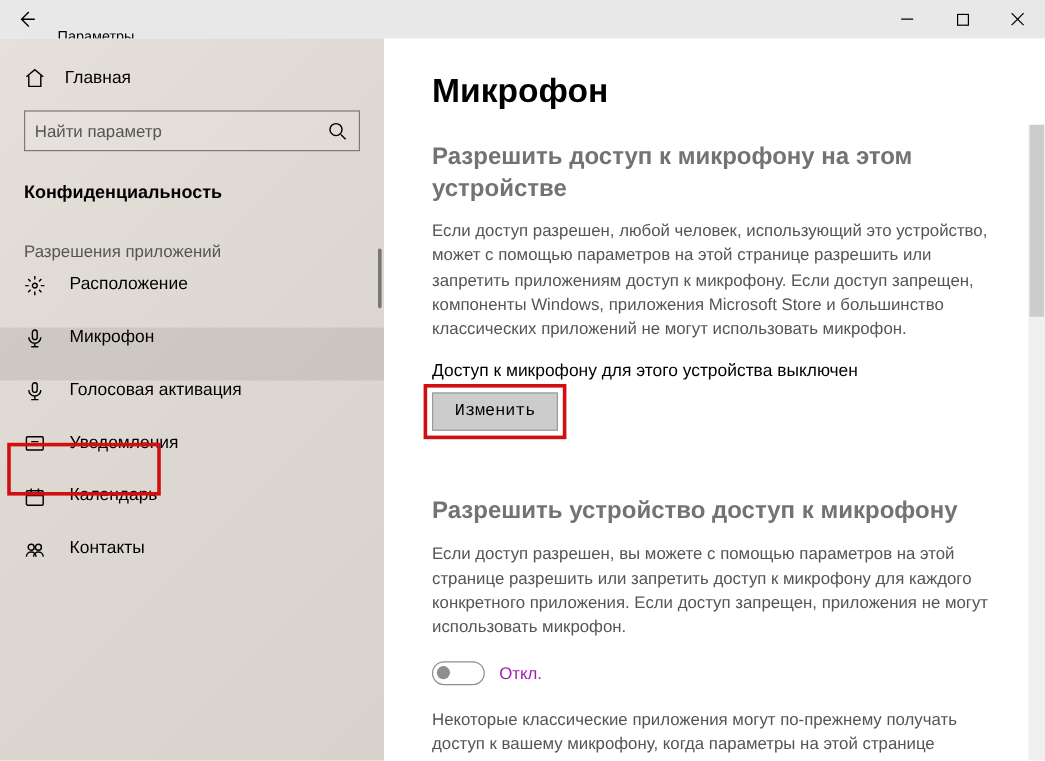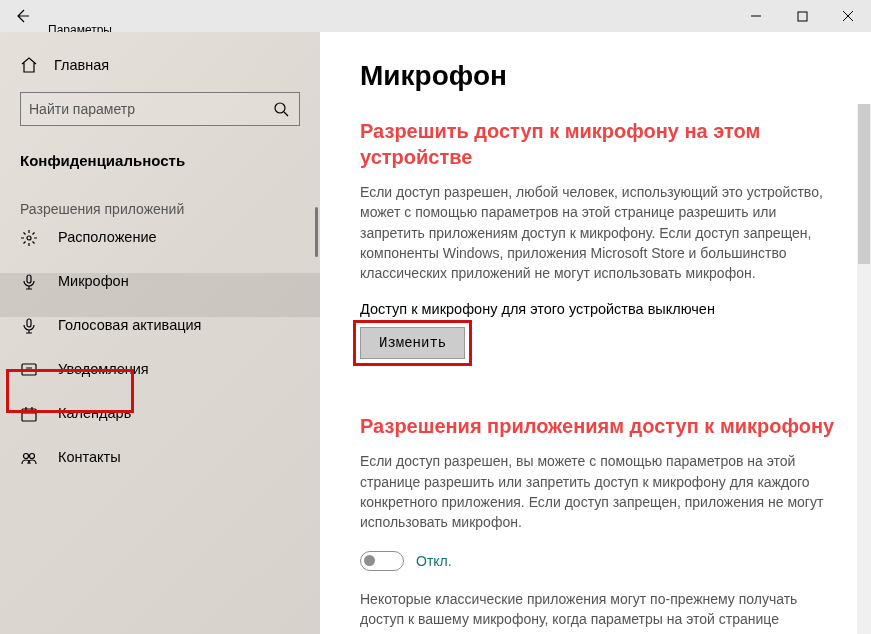--- a/index.html
+++ b/index.html
@@ -135,21 +135,21 @@
   .content h1 {
     font-size: 28px;
     font-weight: 600;
     margin-bottom: 26px;
   }
   .content h2 {
     font-size: 20px;
     font-weight: 600;
     margin-bottom: 12px;
     line-height: 1.3;
-    color: #ef4444;
+    color: #737373;
   }
   .content p {
     font-size: 14px;
     color: #555;
     line-height: 1.45;
     margin-bottom: 18px;
     max-width: 480px;
   }
   .status-line {
     font-size: 14.5px;
@@ -196,21 +196,21 @@
   }
   .toggle .knob {
     position: absolute;
     left: 3px;
     top: 3px;
     width: 11px;
     height: 11px;
     background: #333;
     border-radius: 50%;
   }
-  .toggle-label { font-size: 14px; color: #0f766e; }
+  .toggle-label { font-size: 14px; color: #a21caf; }
   .link { color: #0067c0; cursor: pointer; }
   .sec-gap { height: 12px; }
   
   .ct-scroll-track {
     position: absolute;
     right: 0;
     top: 72px;
     width: 14px;
     bottom: 0;
     background: #f0f0f0;
@@ -356,21 +356,21 @@
 
       <div class="status-line">Доступ к микрофону для этого устройства выключен</div>
 
       <div class="change-wrap">
         <div class="change-btn">Изменить</div>
         <div class="change-frame"></div>
       </div>
 
       <div class="sec-gap"></div>
 
-      <h2>Разрешения приложениям доступ к микрофону</h2>
+      <h2>Разрешить устройство доступ к микрофону</h2>
       <p>Если доступ разрешен, вы можете с помощью параметров на этой странице разрешить или запретить доступ к микрофону для каждого конкретного приложения. Если доступ запрещен, приложения не могут использовать микрофон.</p>
 
       <div class="toggle-row">
         <div class="toggle">
           <div class="knob"></div>
         </div>
         <div class="toggle-label">Откл.</div>
       </div>
 
       <p>

